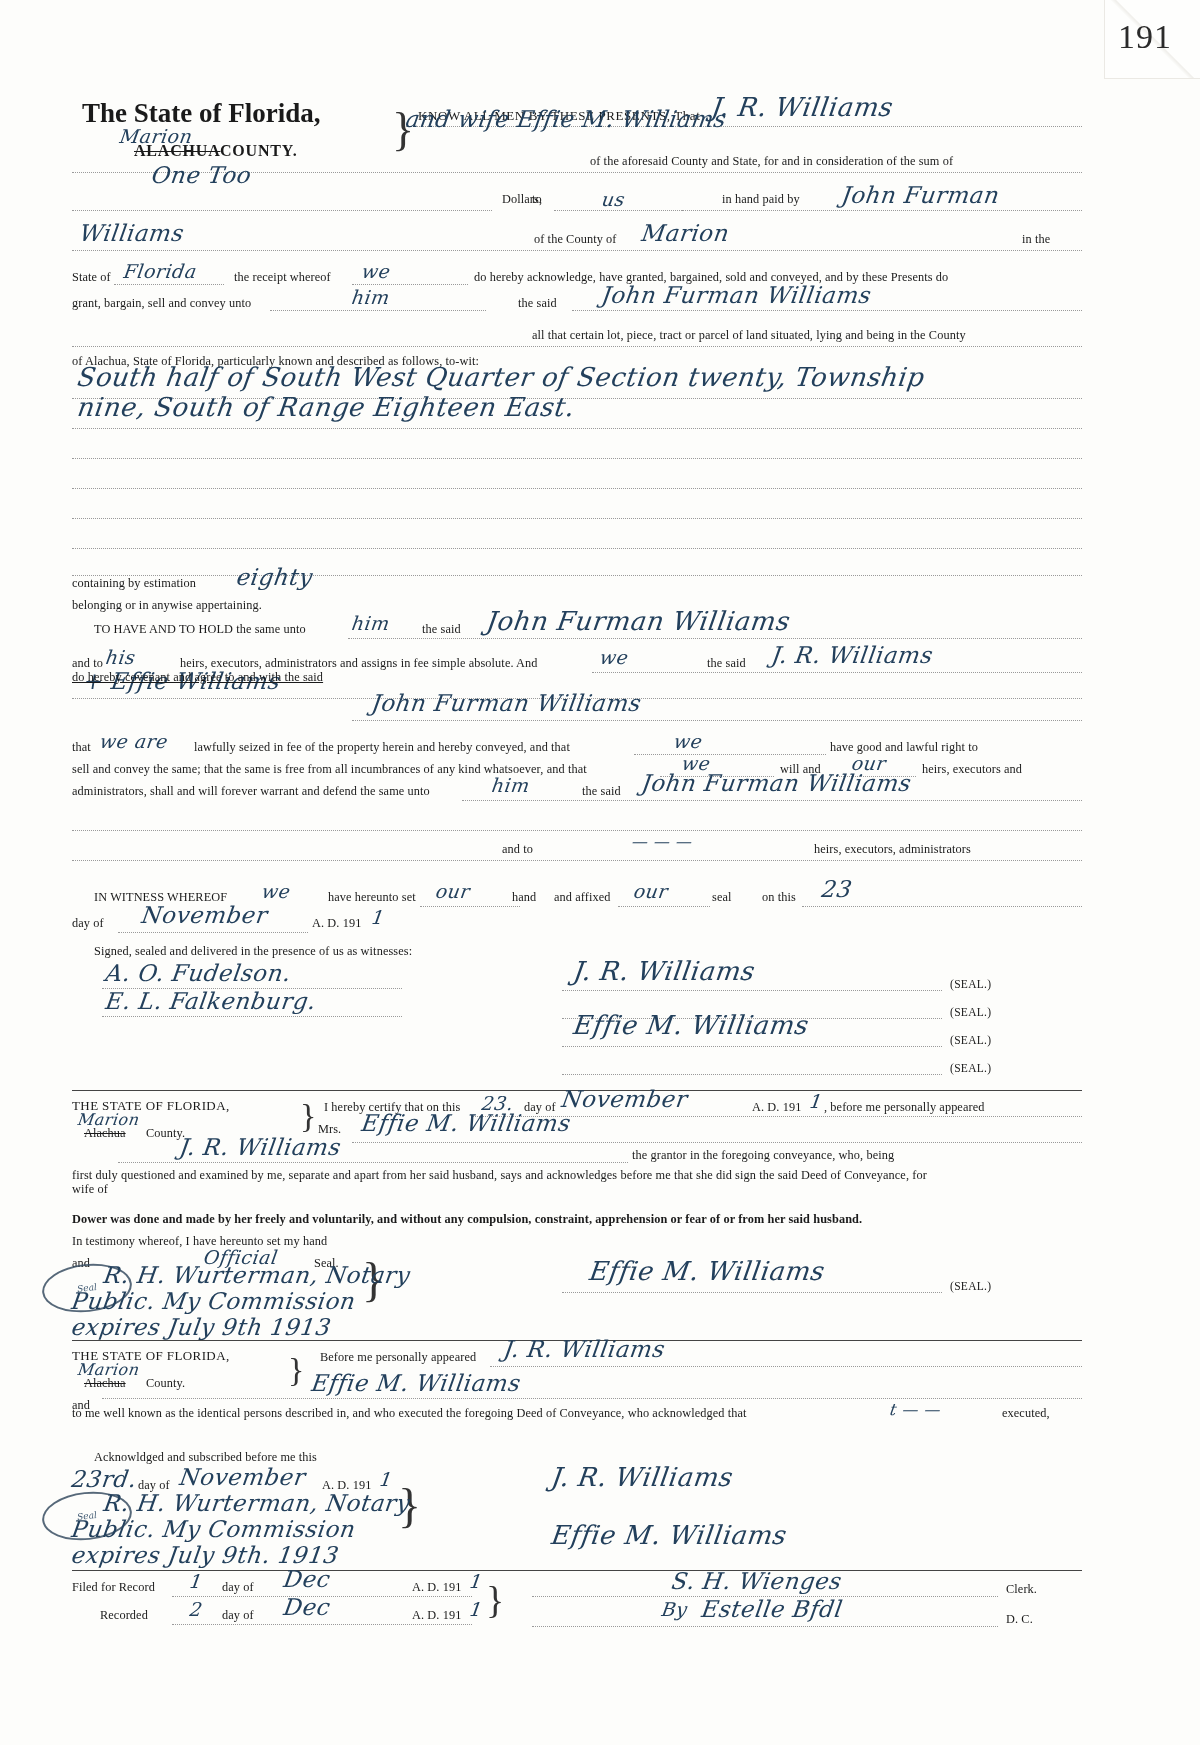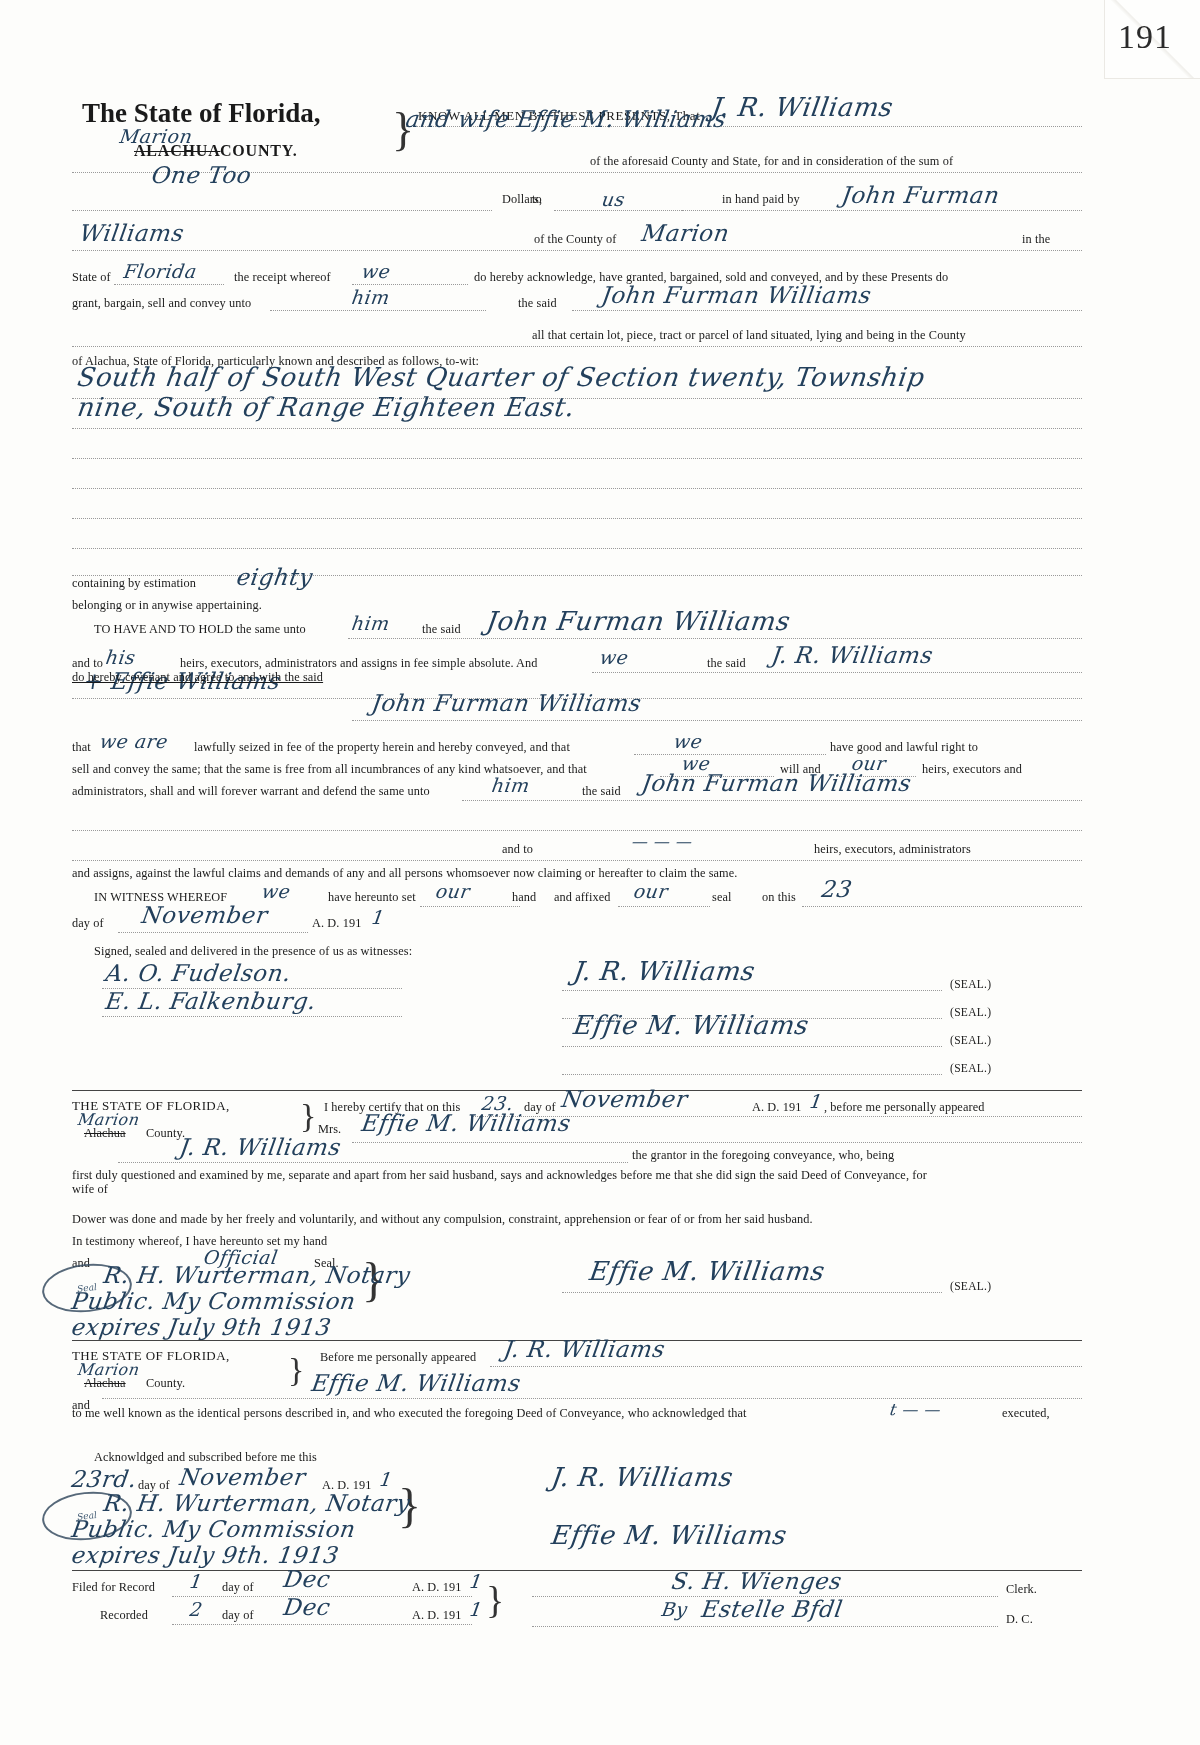--- a/index.html
+++ b/index.html
@@ -237,21 +237,20 @@
     <div class="abs hw" style="left:580px; top:700px;" data-name="admin-grantee">John Furman Williams</div>
     <div class="rule" style="left:400px; top:730px; width:620px;" data-name="rule-21"></div>
 
     <div class="rule" style="left:10px; top:760px; width:1010px;" data-name="rule-22"></div>
     <div class="rule" style="left:10px; top:790px; width:1010px;" data-name="rule-23"></div>
 
     <div class="abs p" style="left:440px; top:772px;" data-name="and-to-label-2">and to</div>
     <div class="abs hw xs" style="left:570px; top:762px;" data-name="and-to-value-2">— — —</div>
     <div class="abs p" style="left:752px; top:772px;" data-name="heirs-exec-admin">heirs, executors, administrators</div>
 
-    <div class="abs p" style="left:10px; top:796px;" data-name="assigns-text">and assigns, against the lawful claims and demands of any and all persons whomsoever now claiming or hereafter to claim the same.</div>
 
     <div class="abs p" style="left:32px; top:820px;" data-name="in-witness-whereof-label">IN WITNESS WHEREOF</div>
     <div class="abs hw sm" style="left:200px; top:810px;" data-name="witness-value">we</div>
     <div class="abs p" style="left:266px; top:820px;" data-name="hereunto-set-label">have hereunto set</div>
     <div class="abs hw sm" style="left:374px; top:810px;" data-name="hand-value">our</div>
     <div class="abs p" style="left:450px; top:820px;" data-name="hand-text">hand</div>
     <div class="abs p" style="left:492px; top:820px;" data-name="and-affixed-label">and affixed</div>
     <div class="abs hw sm" style="left:572px; top:810px;" data-name="seal-value">our</div>
     <div class="abs p" style="left:650px; top:820px;" data-name="seal-text">seal</div>
     <div class="abs p" style="left:700px; top:820px;" data-name="on-this-label">on this</div>
@@ -307,21 +306,21 @@
     <div class="abs p" style="left:256px; top:1052px;" data-name="ack-dower-mrs-label">Mrs.</div>
     <div class="abs hw" style="left:300px; top:1040px;" data-name="ack-dower-wife-name">Effie M. Williams</div>
     <div class="rule" style="left:290px; top:1072px; width:730px;" data-name="rule-33"></div>
 
     <div class="abs p" style="left:10px; top:1112px;" data-name="ack-dower-wife-of-label">wife of</div>
     <div class="abs hw" style="left:118px; top:1064px;" data-name="ack-dower-husband-name">J. R. Williams</div>
     <div class="abs p" style="left:570px; top:1078px;" data-name="ack-dower-grantor-text">the grantor in the foregoing conveyance, who, being</div>
     <div class="rule" style="left:56px; top:1092px; width:510px;" data-name="rule-34"></div>
 
     <div class="abs p" style="left:10px; top:1098px;" data-name="ack-dower-para-1">first duly questioned and examined by me, separate and apart from her said husband, says and acknowledges before me that she did sign the said Deed of Conveyance, for</div>
-    <div class="abs p" style="left:10px; top:1142px;" data-name="ack-dower-para-3">Dower was done and made by her freely and voluntarily, and without any compulsion, constraint, apprehension or fear of or from her said husband.</div>
+    <div class="abs p" style="left:10px; top:1142px;font-weight:bold;" data-name="ack-dower-para-3">Dower was done and made by her freely and voluntarily, and without any compulsion, constraint, apprehension or fear of or from her said husband.</div>
     <div class="abs p" style="left:10px; top:1164px;" data-name="ack-dower-testimony">In testimony whereof, I have hereunto set my hand</div>
 
     <div class="abs p" style="left:10px; top:1186px;" data-name="ack-dower-and-label">and</div>
     <div class="abs hw sm" style="left:142px; top:1176px;" data-name="ack-dower-official-word">Official</div>
     <div class="abs p" style="left:252px; top:1186px;" data-name="ack-dower-seal-word">Seal.</div>
     <div class="abs brace" style="left:300px; top:1210px; font-size:48px;" data-name="ack-dower-brace-2">}</div>
 
     <div class="notary-seal" style="left:-20px; top:1194px;" data-name="notary-seal-stamp-1">
       <div class="sealtext" data-name="notary-seal-text-1">Seal</div>
     </div>

